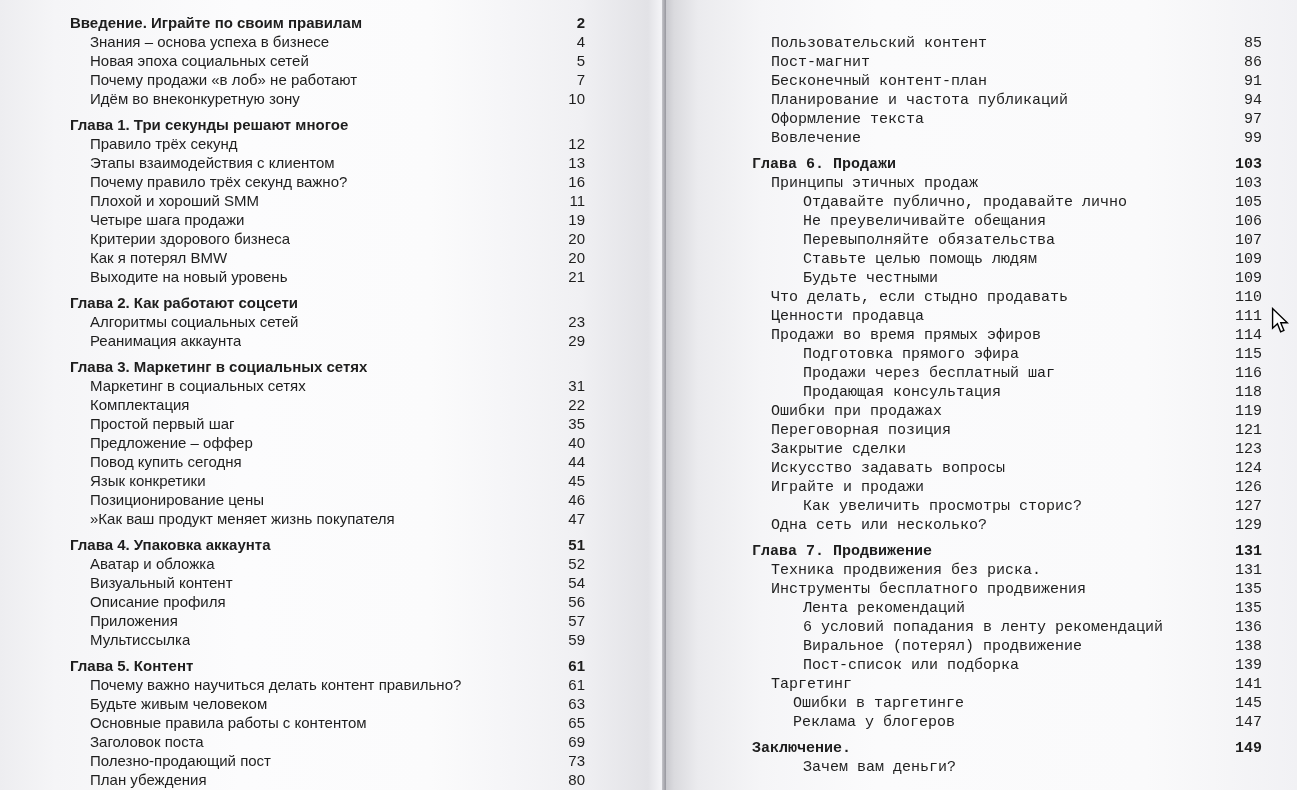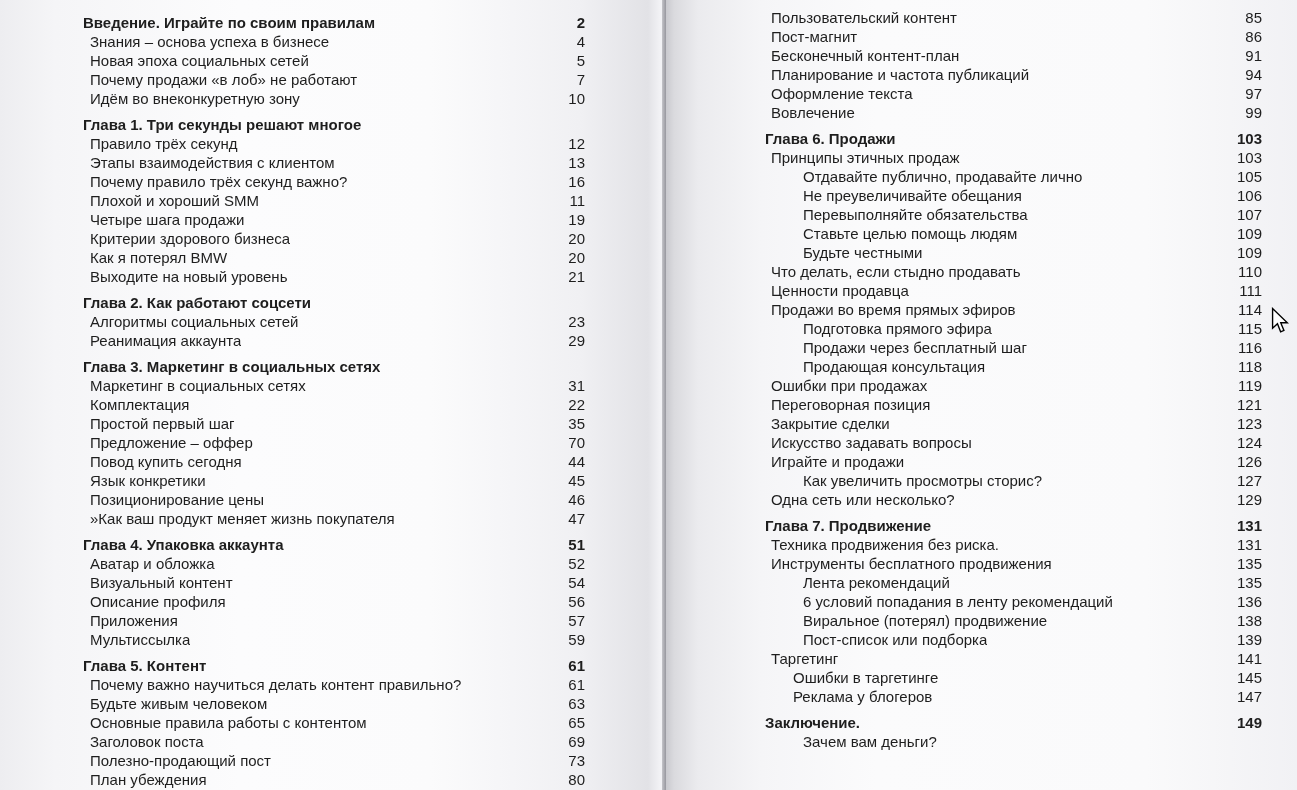--- a/index.html
+++ b/index.html
@@ -17,26 +17,26 @@
   .gutter{
     position:absolute;top:0;left:662px;width:4px;height:790px;
     background:linear-gradient(90deg,#c4c4c9,#97979e);
   }
   .page-right{
     left:666px;width:631px;
     background:linear-gradient(90deg,#c9c9ce 0px,#dadade 8px,#ebebee 32px,#f5f5f7 95px,#fbfbfc 210px,#fafafb 480px,#f1f1f4 631px);
   }
   .toc{position:absolute;font-size:15px;line-height:19px;color:#1e1e1e;}
   .toc-left{left:70px;top:13px;width:515px;}
-  .toc-right{left:86px;top:8px;width:510px;}
+  .toc-right{left:86px;top:34px;width:510px;font-family:Liberation Mono, monospace;}
   .row{display:flex;align-items:baseline;white-space:nowrap;}
   .row.gap{margin-top:7px;}
   .row .t{flex:0 1 auto;overflow:hidden;}
   .row .p{margin-left:auto;padding-left:10px;text-align:right;}
-  .row.bold{font-weight:bold;margin-left:13px;}
+  .row.bold{font-weight:bold;}
   .row.lvl1 .t{padding-left:19px;}
   .row.lvl2 .t{padding-left:41px;}
   .row.lvl3 .t{padding-left:51px;}
   .toc-left .row.lvl1 .t{padding-left:20px;}
   .cursor{position:absolute;left:1271px;top:307px;width:18px;height:27px;pointer-events:none;}
 </style>
 </head>
 <body>
 
 <div class="spread">
@@ -121,21 +121,21 @@
         <div class="row lvl1">
           <span class="t">Комплектация</span>
           <span class="p">22</span>
         </div>
         <div class="row lvl1">
           <span class="t">Простой первый шаг</span>
           <span class="p">35</span>
         </div>
         <div class="row lvl1">
           <span class="t">Предложение – оффер</span>
-          <span class="p">70</span>
+          <span class="p">40</span>
         </div>
         <div class="row lvl1">
           <span class="t">Повод купить сегодня</span>
           <span class="p">44</span>
         </div>
         <div class="row lvl1">
           <span class="t">Язык конкретики</span>
           <span class="p">45</span>
         </div>
         <div class="row lvl1">

